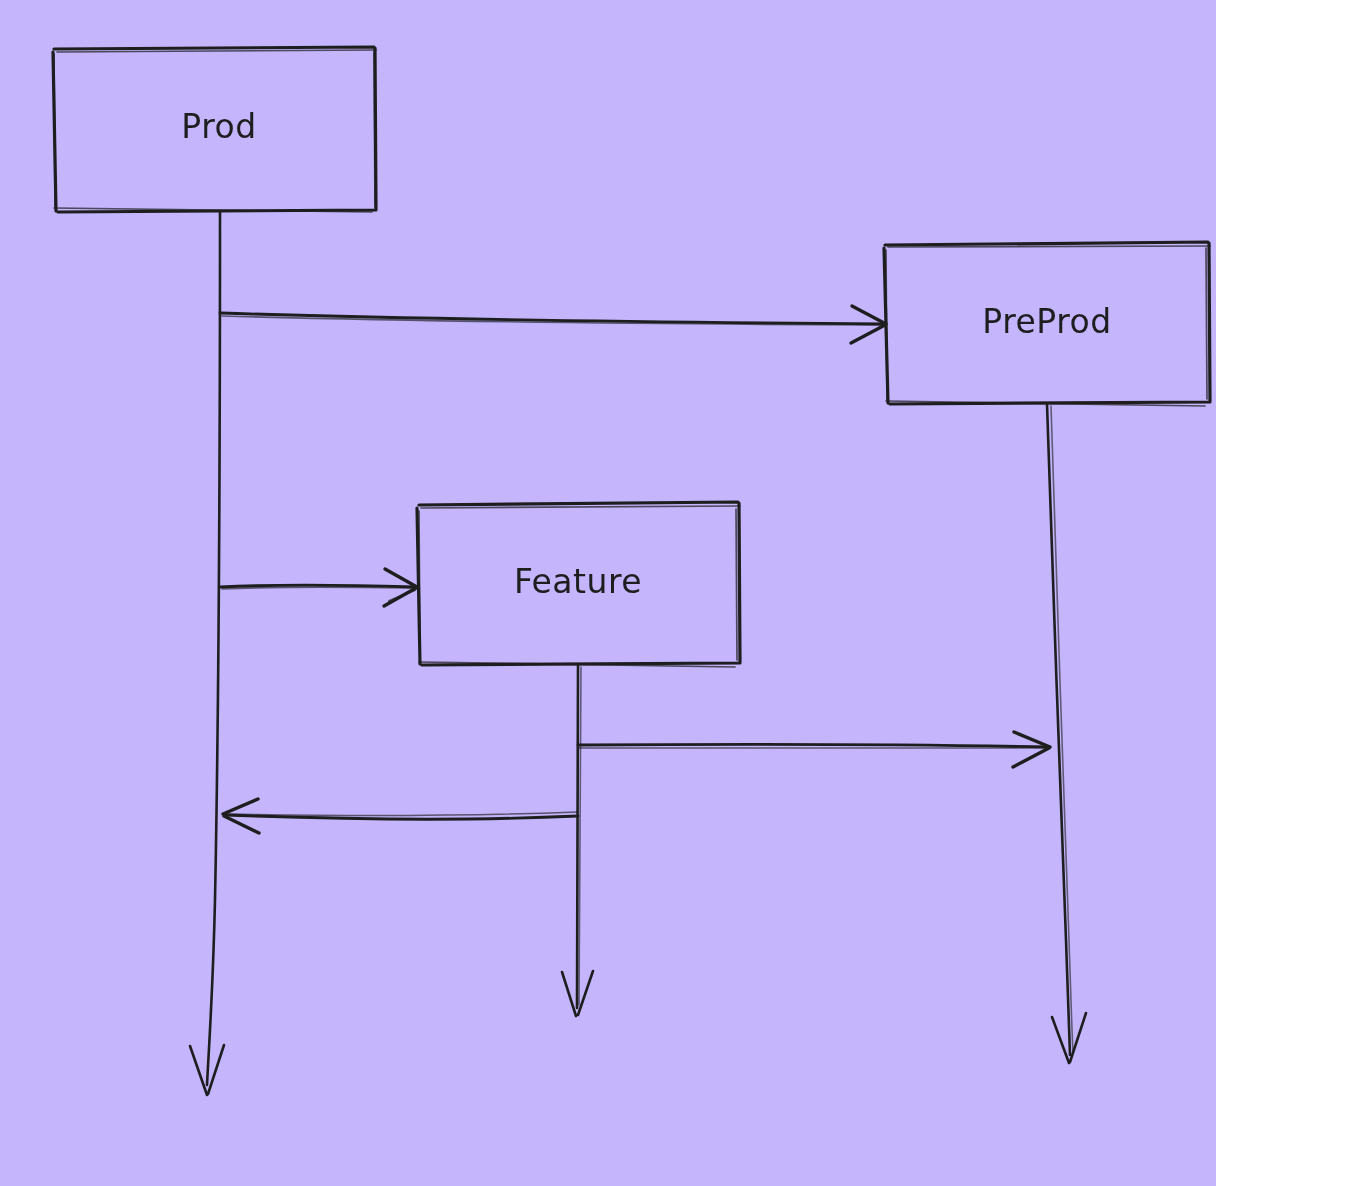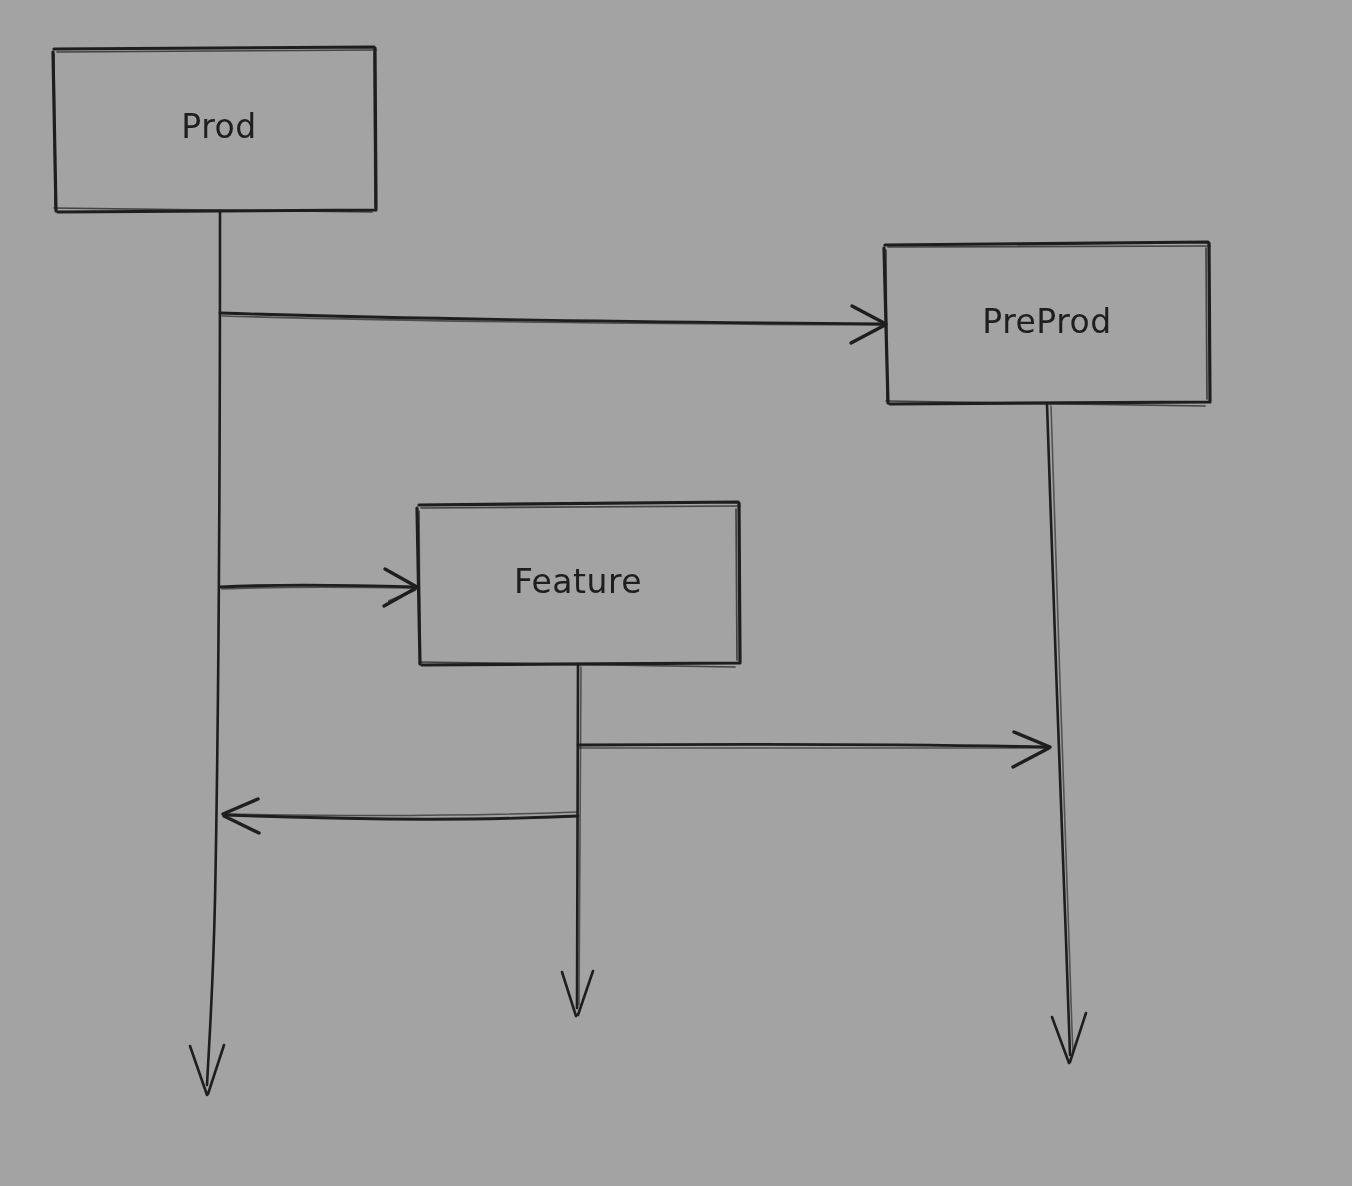--- a/index.html
+++ b/index.html
@@ -6,23 +6,23 @@
   html, body {
     margin: 0;
     padding: 0;
     background: #ffffff;
   }
   body {
     font-family: "DejaVu Sans", sans-serif;
   }
   #canvas-wrap {
     position: relative;
-    width: 1352px;
+    width: 1216px;
     height: 1186px;
-    background: #a3a3a3;
+    background: #c4b5fd;
     overflow: hidden;
   }
   #diagram-svg {
     display: block;
     width: 1352px;
     height: 1186px;
   }
   .sketch-stroke {
     fill: none;
     stroke: #1e1e1e;

